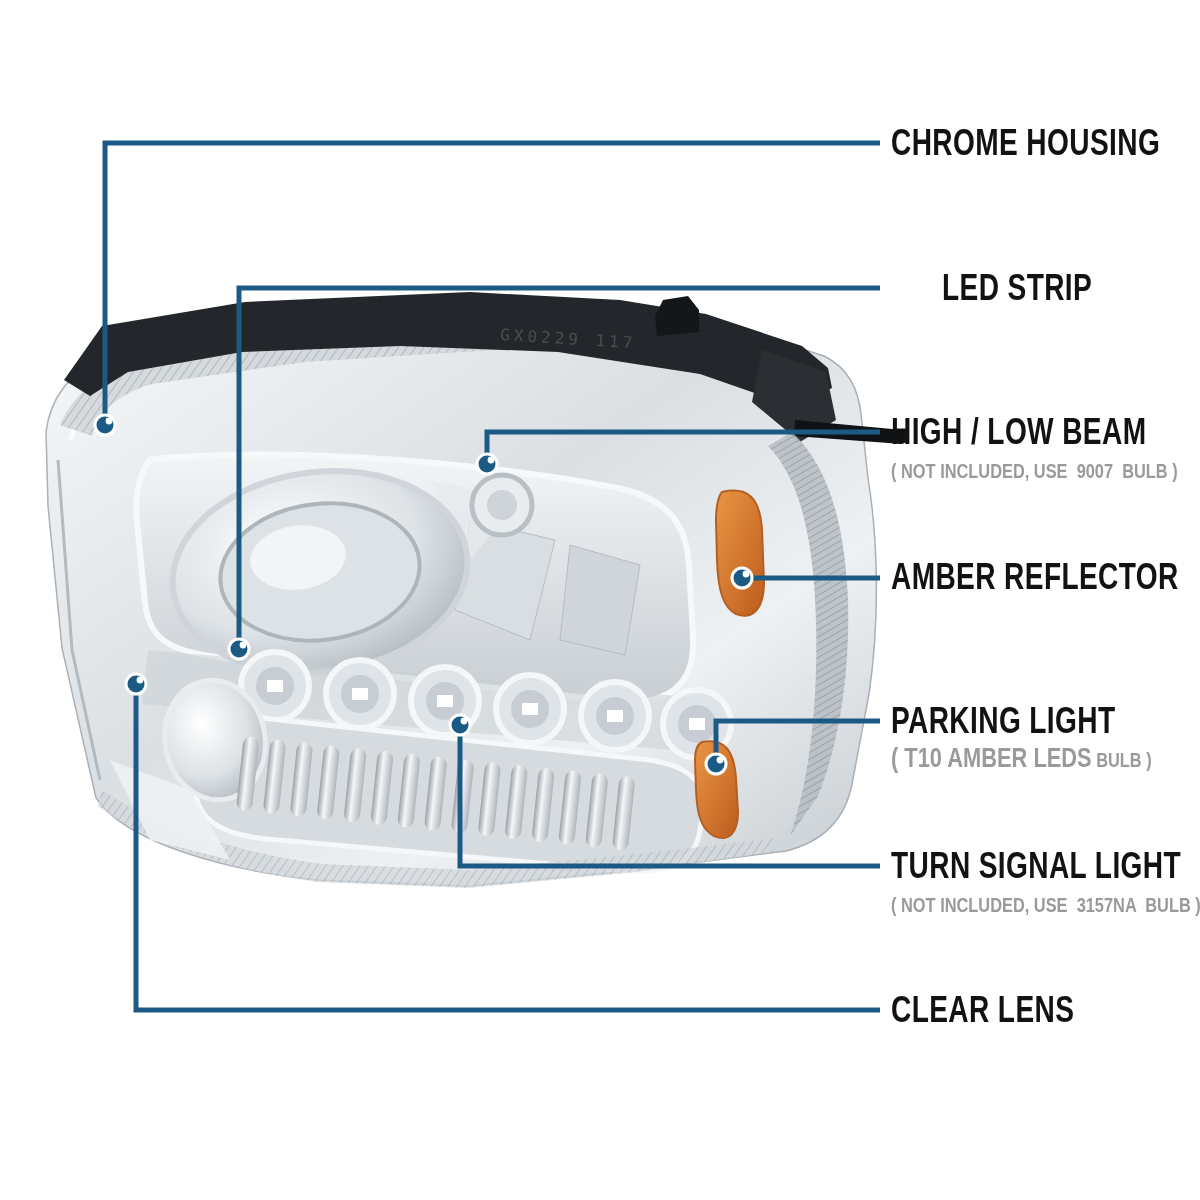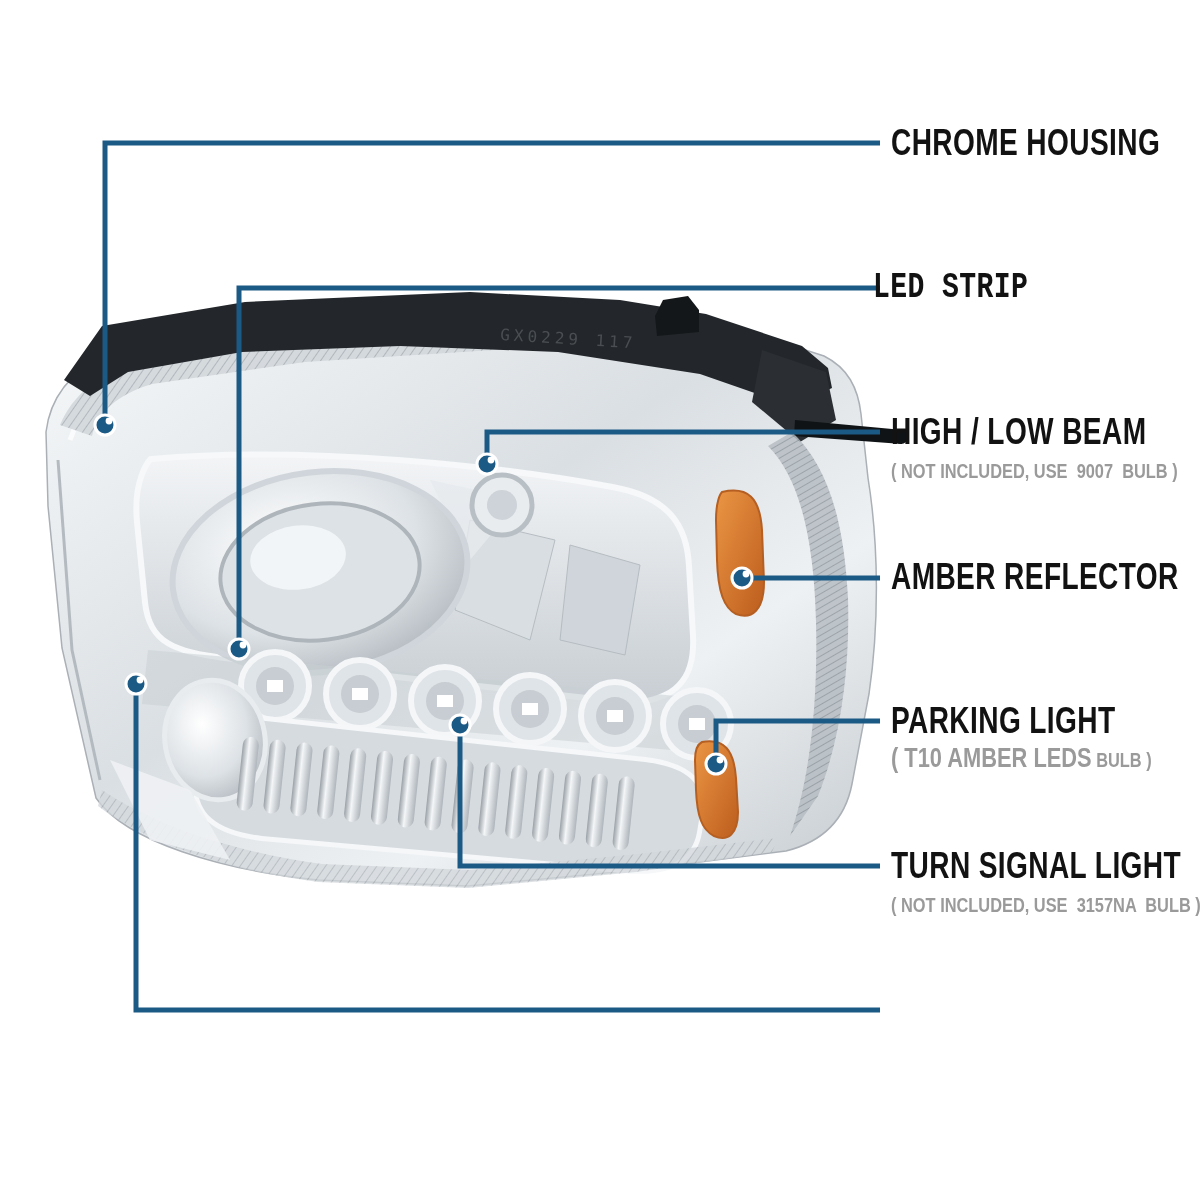--- a/index.html
+++ b/index.html
@@ -183,34 +183,38 @@
       <circle cx="464" cy="721" r="3.4" fill="#ffffff"></circle>
       <polyline points="136,684 136,1010 880,1010" fill="none" stroke="#1c5a86" stroke-width="5"></polyline>
       <circle cx="136" cy="684" r="10" fill="#1c5a86" stroke="#ffffff" stroke-width="3"></circle>
       <circle cx="140" cy="680" r="3.4" fill="#ffffff"></circle>
     </svg>
 
   <div class="callout-label" style="left: 891px; top: 125px;">
     <div class="cl-title">CHROME HOUSING</div>
 
   </div>
-  <div class="callout-label" style="left: 873px; top: 270px; font-family: Liberation Mono, monospace;">
+  <div class="callout-label" style="left: 942px; top: 270px;">
     <div class="cl-title">LED STRIP</div>
 
   </div>
   <div class="callout-label" style="left: 891px; top: 414px;">
     <div class="cl-title">HIGH / LOW BEAM</div>
     <div class="cl-sub"><span class="cl-sub-big"></span><span class="cl-sub-small">( NOT INCLUDED, USE  9007  BULB )</span></div>
   </div>
   <div class="callout-label" style="left: 891px; top: 559px;">
     <div class="cl-title">AMBER REFLECTOR</div>
 
   </div>
   <div class="callout-label" style="left: 891px; top: 703px;">
     <div class="cl-title">PARKING LIGHT</div>
     <div class="cl-sub"><span class="cl-sub-big">( T10 AMBER LEDS</span><span class="cl-sub-small"> BULB )</span></div>
   </div>
   <div class="callout-label" style="left: 891px; top: 848px;">
     <div class="cl-title">TURN SIGNAL LIGHT</div>
     <div class="cl-sub"><span class="cl-sub-big"></span><span class="cl-sub-small">( NOT INCLUDED, USE  3157NA  BULB )</span></div>
   </div>
+  <div class="callout-label" style="left: 891px; top: 992px;">
+    <div class="cl-title">CLEAR LENS</div>
+
+  </div>
 
 </div>
 
 </body></html>

